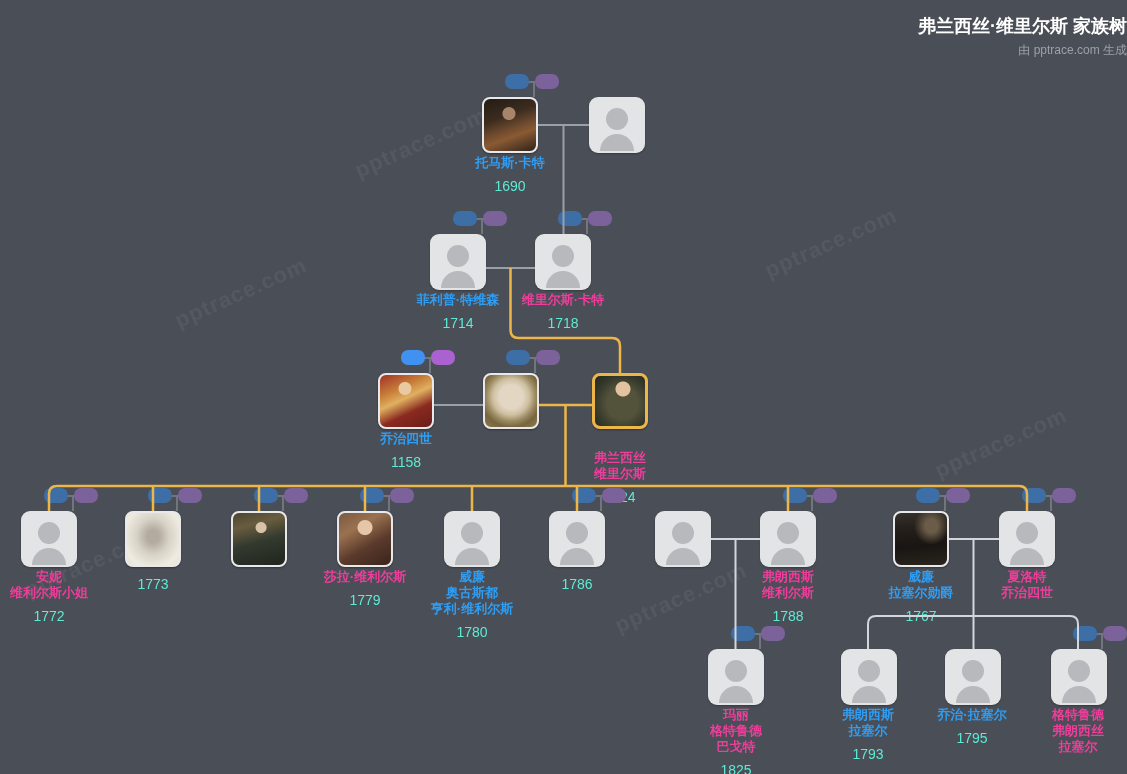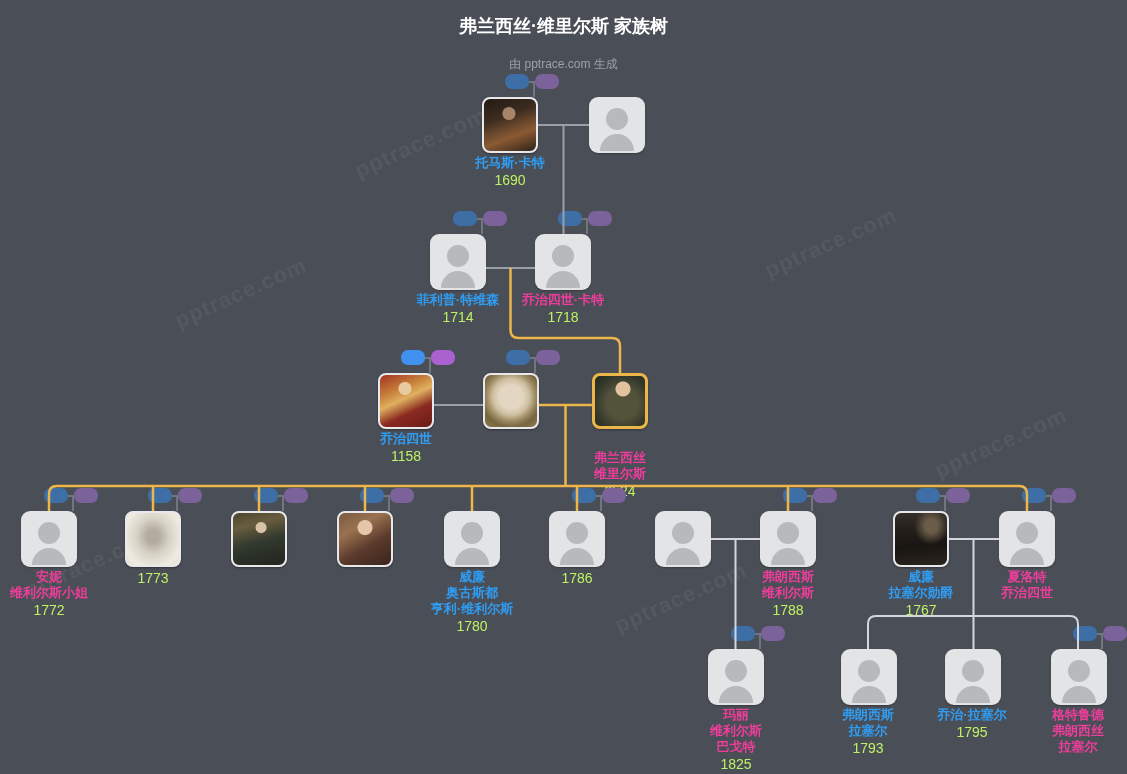--- a/index.html
+++ b/index.html
@@ -1,22 +1,22 @@
 <!DOCTYPE html>
 <html><head>
 <meta charset="utf-8">
 <style>
   html,body{margin:0;padding:0;background:#4a4e56;}
   .canvas{position:relative;width:1127px;height:774px;background:#4a4e56;overflow:hidden;
           font-family:"Liberation Sans","DejaVu Sans",sans-serif;}
   .wm{position:absolute;color:rgba(255,255,255,0.06);font-size:22px;font-weight:bold;
       transform:rotate(-24deg);white-space:nowrap;z-index:1;letter-spacing:1px;}
-  .header{position:absolute;top:14px;left:0;width:100%;text-align:center;z-index:2;}
+  .header{position:absolute;top:14px;left:0;width:100%;text-align:right;z-index:2;}
   .title{font-size:18px;font-weight:bold;color:#ffffff;}
-  .subtitle{font-size:12px;color:#9aa1a9;margin-top:18px;}
+  .subtitle{font-size:12px;color:#9aa1a9;margin-top:4px;}
 
   .person{position:absolute;width:56px;height:56px;z-index:3;}
   .avatar{width:56px;height:56px;background:#e3e4e6;border-radius:9px;position:relative;
           box-shadow:0 1px 2px rgba(0,0,0,0.25);}
   .avatar i{display:block;position:absolute;background:#b7b9bd;}
   .avatar .head{left:17px;top:11px;width:22px;height:22px;border-radius:50%;}
   .avatar .shoulders{left:11px;top:37px;width:34px;height:17px;border-radius:17px 17px 0 0;}
 
   .photo{width:52px;height:52px;border-radius:8px;border:2px solid #e9e9eb;
          box-shadow:0 1px 2px rgba(0,0,0,0.35);}
@@ -33,21 +33,21 @@
                linear-gradient(165deg,#4a4532 0%,#6a5d3f 25%,#32392e 55%,#20251e 100%);}
   .ph-sarah{background:radial-gradient(circle at 50% 28%,#e6c6a8 0 7px,rgba(0,0,0,0) 8px),
             linear-gradient(150deg,#7a5a42 0%,#9a7250 30%,#5a3a2c 62%,#3a241c 100%);}
   .ph-russell{background:radial-gradient(ellipse at 70% 25%,#6a5c48 0 12%,rgba(0,0,0,0) 34%),
               linear-gradient(175deg,#35302a 0%,#241f1b 30%,#191512 62%,#2a241e 100%);}
 
   .label{position:absolute;width:160px;text-align:center;z-index:2;line-height:16px;}
   .pname{font-size:13px;font-weight:bold;white-space:pre-line;}
   .pname.male{color:#2f9df3;}
   .pname.female{color:#ee3d9b;}
-  .pyear{font-size:14px;color:#bef264;margin-top:1px;}
+  .pyear{font-size:14px;color:#5eead4;margin-top:7px;}
 
   .chips{position:absolute;width:54px;height:23px;z-index:4;}
   .chips i{display:block;position:absolute;background:#70757e;}
   .chips .link{left:23px;top:7px;width:8px;height:2px;}
   .chips .stub{left:28px;top:8px;width:2px;height:15px;}
   .chips .c{position:absolute;top:0;width:24px;height:15px;border-radius:7px;}
   .chips .blue{left:0;background:#3d6ea6;}
   .chips .purple{left:30px;background:#7b629b;}
   .chips.bright .blue{background:#4191f0;}
   .chips.bright .purple{background:#aa62d0;}
@@ -192,21 +192,21 @@
       <div class="avatar">
         <i class="head"></i>
         <i class="shoulders"></i>
       </div>
     </div>
   <div class="label" style="left:378px;top:292px">
       <div class="pname male">菲利普·特维森</div>
       <div class="pyear">1714</div>
     </div>
   <div class="label" style="left:483px;top:292px">
-      <div class="pname female">乔治四世·卡特</div>
+      <div class="pname female">维里尔斯·卡特</div>
       <div class="pyear">1718</div>
     </div>
 
   <div class="person" style="left:378px;top:373px">
       <div class="photo ph-george4"></div>
     </div>
   <div class="person" style="left:483px;top:373px">
       <div class="photo ph-georgev"></div>
     </div>
   <div class="person" style="left:592px;top:373px">
@@ -271,20 +271,24 @@
       </div>
     </div>
 
   <div class="label" style="left:-31px;top:569px">
       <div class="pname female">安妮
 维利尔斯小姐</div>
       <div class="pyear">1772</div>
     </div>
   <div class="label" style="left:73px;top:569px">
       <div class="pyear">1773</div>
+    </div>
+  <div class="label" style="left:285px;top:569px">
+      <div class="pname female">莎拉·维利尔斯</div>
+      <div class="pyear">1779</div>
     </div>
   <div class="label" style="left:392px;top:569px">
       <div class="pname male">威廉
 奥古斯都
 亨利·维利尔斯</div>
       <div class="pyear">1780</div>
     </div>
   <div class="label" style="left:497px;top:569px">
       <div class="pyear">1786</div>
     </div>
@@ -324,21 +328,21 @@
     </div>
   <div class="person" style="left:1051px;top:649px">
       <div class="avatar">
         <i class="head"></i>
         <i class="shoulders"></i>
       </div>
     </div>
 
   <div class="label" style="left:656px;top:707px">
       <div class="pname female">玛丽
-维利尔斯
+格特鲁德
 巴戈特</div>
       <div class="pyear">1825</div>
     </div>
   <div class="label" style="left:788px;top:707px">
       <div class="pname male">弗朗西斯
 拉塞尔</div>
       <div class="pyear">1793</div>
     </div>
   <div class="label" style="left:892px;top:707px">
       <div class="pname male">乔治·拉塞尔</div>

